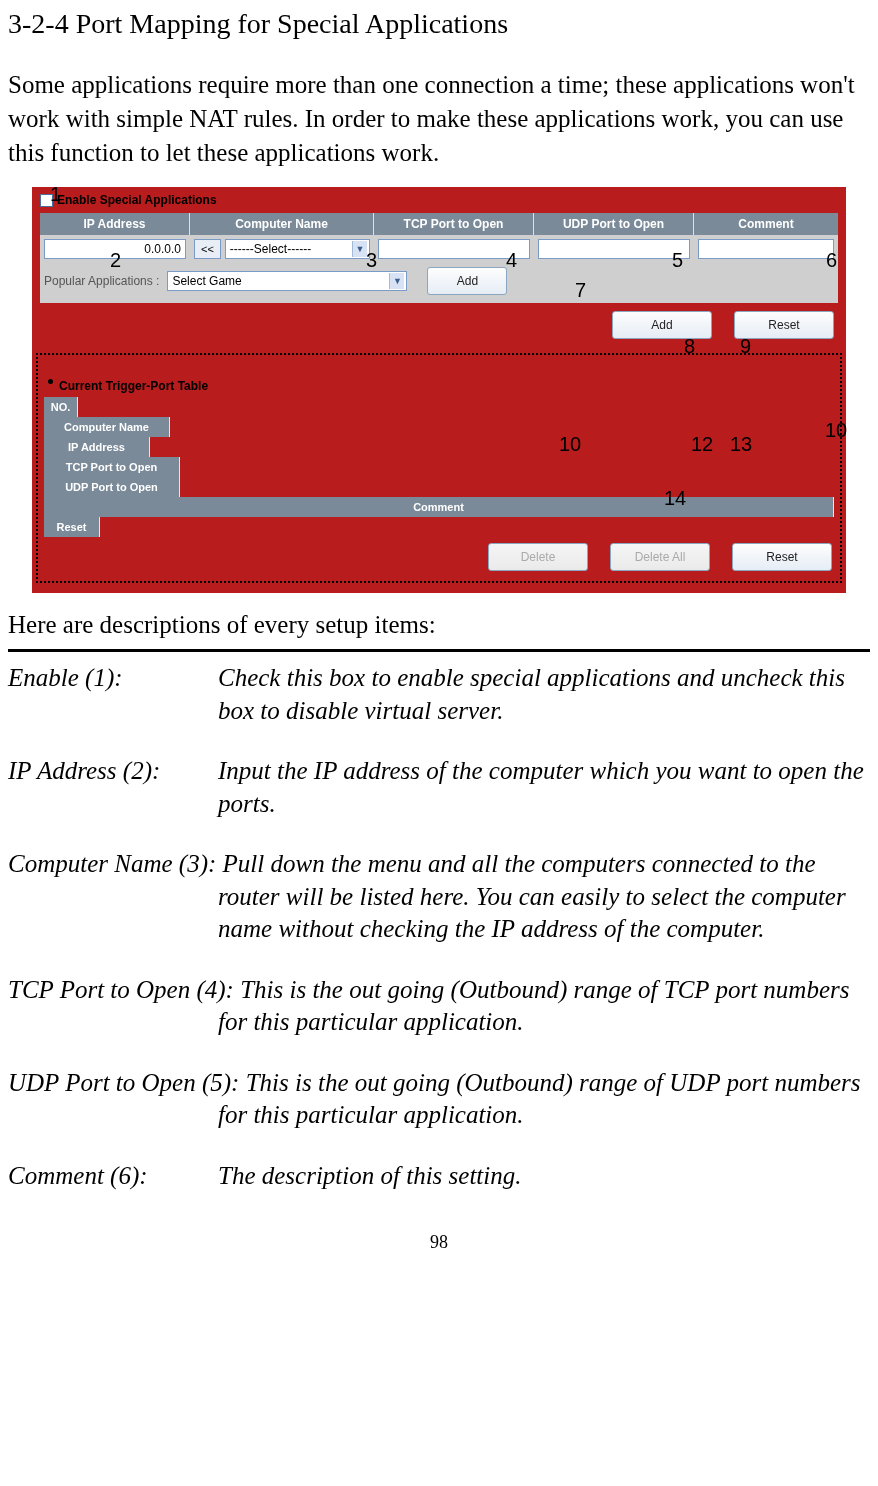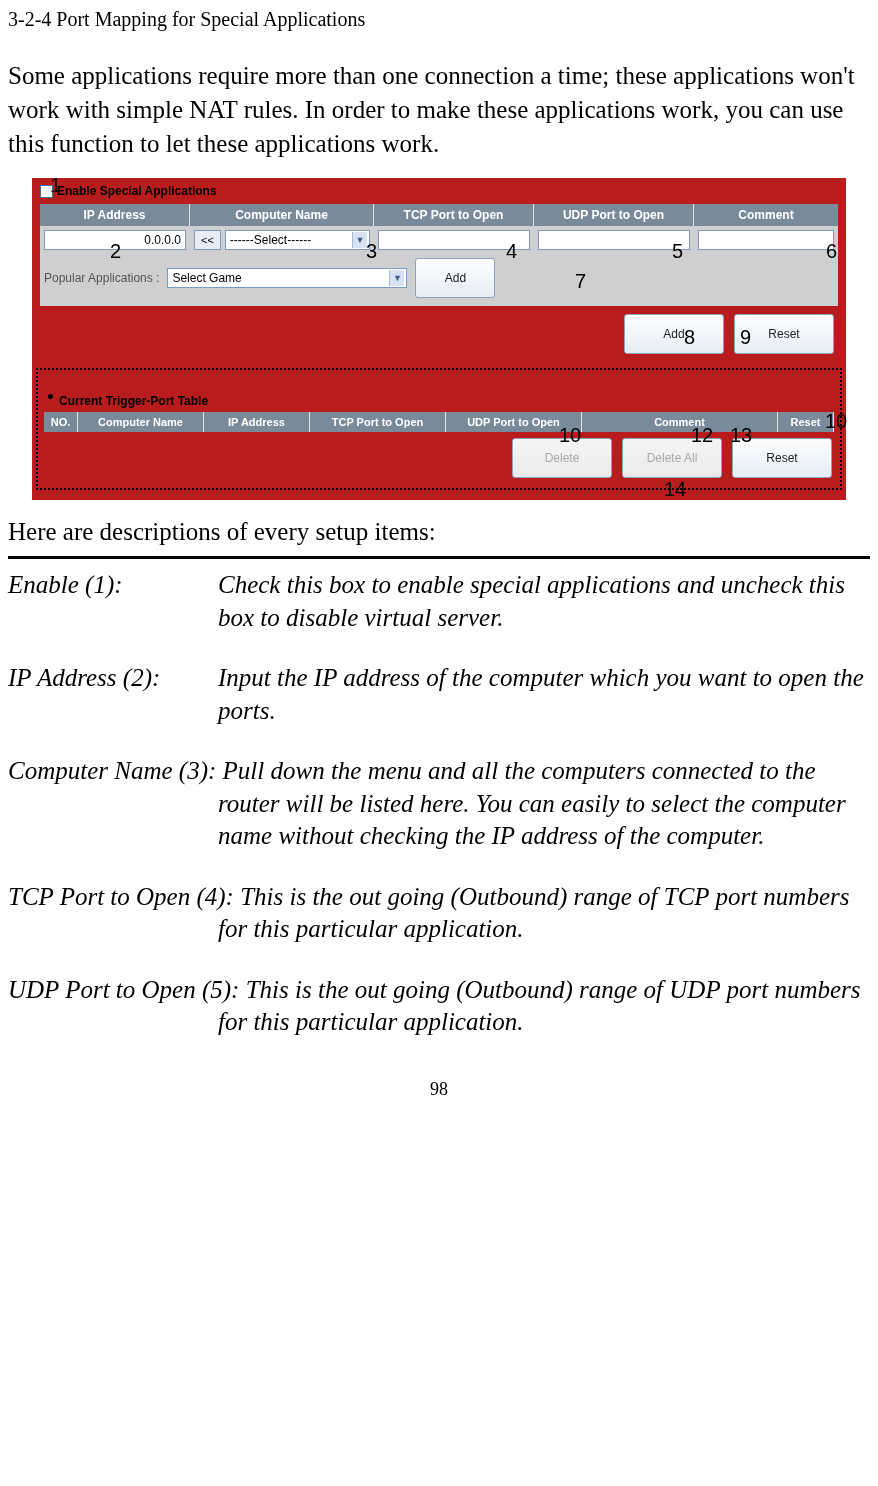--- a/index.html
+++ b/index.html
@@ -3,21 +3,21 @@
 <meta charset="utf-8">
 <style>
   * { box-sizing: border-box; margin: 0; padding: 0; }
   body {
     font-family: "Times New Roman", serif;
     width: 878px;
     background: #fff;
     color: #000;
     padding: 8px 8px 0 8px;
   }
-  .section-title { font-size: 20px; margin-bottom: 28px; }
+  .section-title { font-size: 28px; margin-bottom: 28px; }
   .intro { font-size: 25px; line-height: 1.35; margin-bottom: 6px; }
   .callout-wrap { position: relative; margin: 6px 0 12px 0; }
   .label-n { position: absolute; font-family: Arial, sans-serif; font-size: 20px; font-weight: 400; color: #000; }
   .screenshot-box {
     background: #b91c1c;
     font-family: Arial, sans-serif;
     font-size: 12px;
     width: 814px;
     margin-left: 24px;
     padding: 6px 8px 10px 8px;
@@ -69,34 +69,34 @@
     background: #d7e3f4;
     border-left: 1px solid #a3b9d8;
     display: flex; align-items: center; justify-content: center;
     color: #3b5d8a;
     font-size: 9px;
   }
   .popular-row { display: flex; align-items: center; gap: 8px; padding: 4px 0 8px 0; background: #cfcfcf; }
   .popular-label { color: #555; padding-left: 4px; }
   .popular-select { width: 240px; }
   .btn {
-    width: 100px; height: 40px;
+    width: 100px; height: 28px;
     border: 1px solid #8aa6c0;
     background: linear-gradient(#fdfdfd, #e6edf5);
     border-radius: 3px;
     font-size: 12px; color: #222;
-    display: inline-flex; align-items: center; justify-content: center;
+    display: inline-flex; align-items: center; justify-content: center; margin-left: 12px;
   }
   .btn.disabled { color: #aaa; background: linear-gradient(#f5f5f5,#eaeaea); }
   .right-btns { display: flex; justify-content: flex-end; gap: 10px; padding: 8px 4px 10px 0; }
   .dotted-box { border: 2px dotted #000; padding: 6px 6px 8px 6px; margin-top: 4px; margin-left:-4px; margin-right:-4px;}
   .bullet-row { display: flex; align-items: flex-start; gap: 6px; margin: 18px 0 4px 4px; }
   .bullet { width: 5px; height: 5px; background: #000; border-radius: 50%; }
   .tbl-title { font-weight: bold; }
-  .tbl-hdr { display: flex; }
+  .tbl-hdr { display: flex; flex-direction: column; }
   .tbl-hdr .th {
     background: #7a8a99; color: #fff; font-weight: bold;
     text-align: center; padding: 4px 0; font-size: 11px;
     border-right: 1px solid #e4e4e4;
   }
   .no-col { width: 34px; }
   .cn2-col { width: 126px; }
   .ip2-col { width: 106px; }
   .tcp2-col { width: 136px; }
   .udp2-col { width: 136px; }
@@ -226,15 +226,19 @@
     </div>
     <div class="desc-row" style="display: block;">
       <div style="padding-left: 210px; text-indent: -210px;"><span>Computer Name (3):</span> Pull down the menu and all the computers connected to the router will be listed here. You can easily to select the computer name without checking the IP address of the computer.</div>
     </div>
     <div class="desc-row" style="display: block;">
       <div style="padding-left: 210px; text-indent: -210px;"><span>TCP Port to Open (4):</span> This is the out going (Outbound) range of TCP port numbers for this particular application.</div>
     </div>
     <div class="desc-row" style="display: block;">
       <div style="padding-left: 210px; text-indent: -210px;"><span>UDP Port to Open (5):</span> This is the out going (Outbound) range of UDP port numbers for this particular application.</div>
     </div>
+    <div class="desc-row">
+      <div class="desc-label">Comment (6):</div>
+      <div class="desc-text">The description of this setting.</div>
+    </div>
   </div>
 
 <div class="pagenum">98</div>
 
 </body></html>

